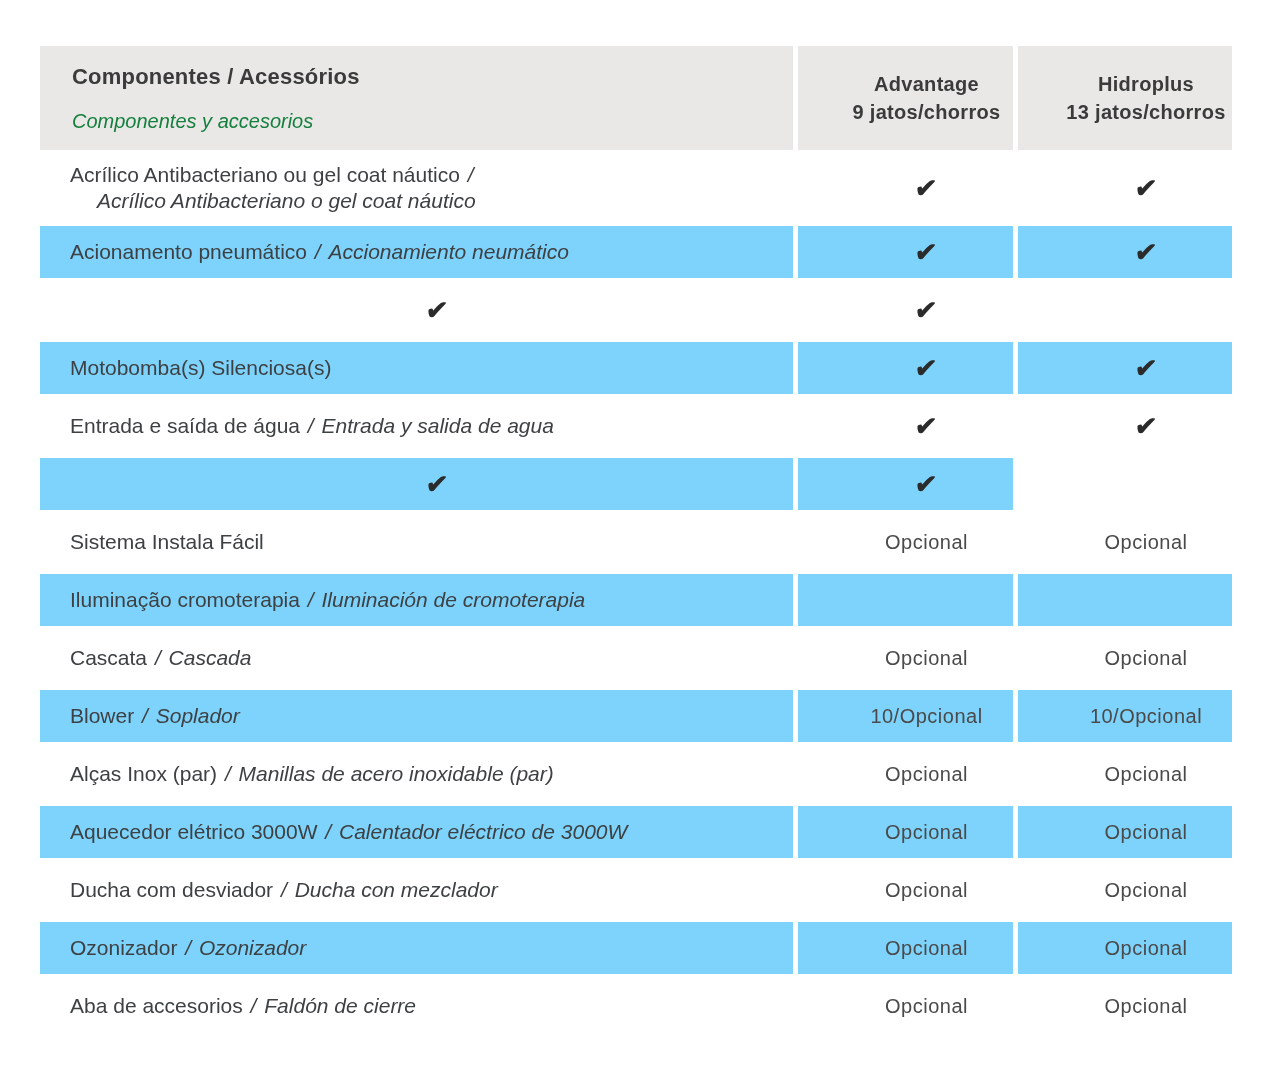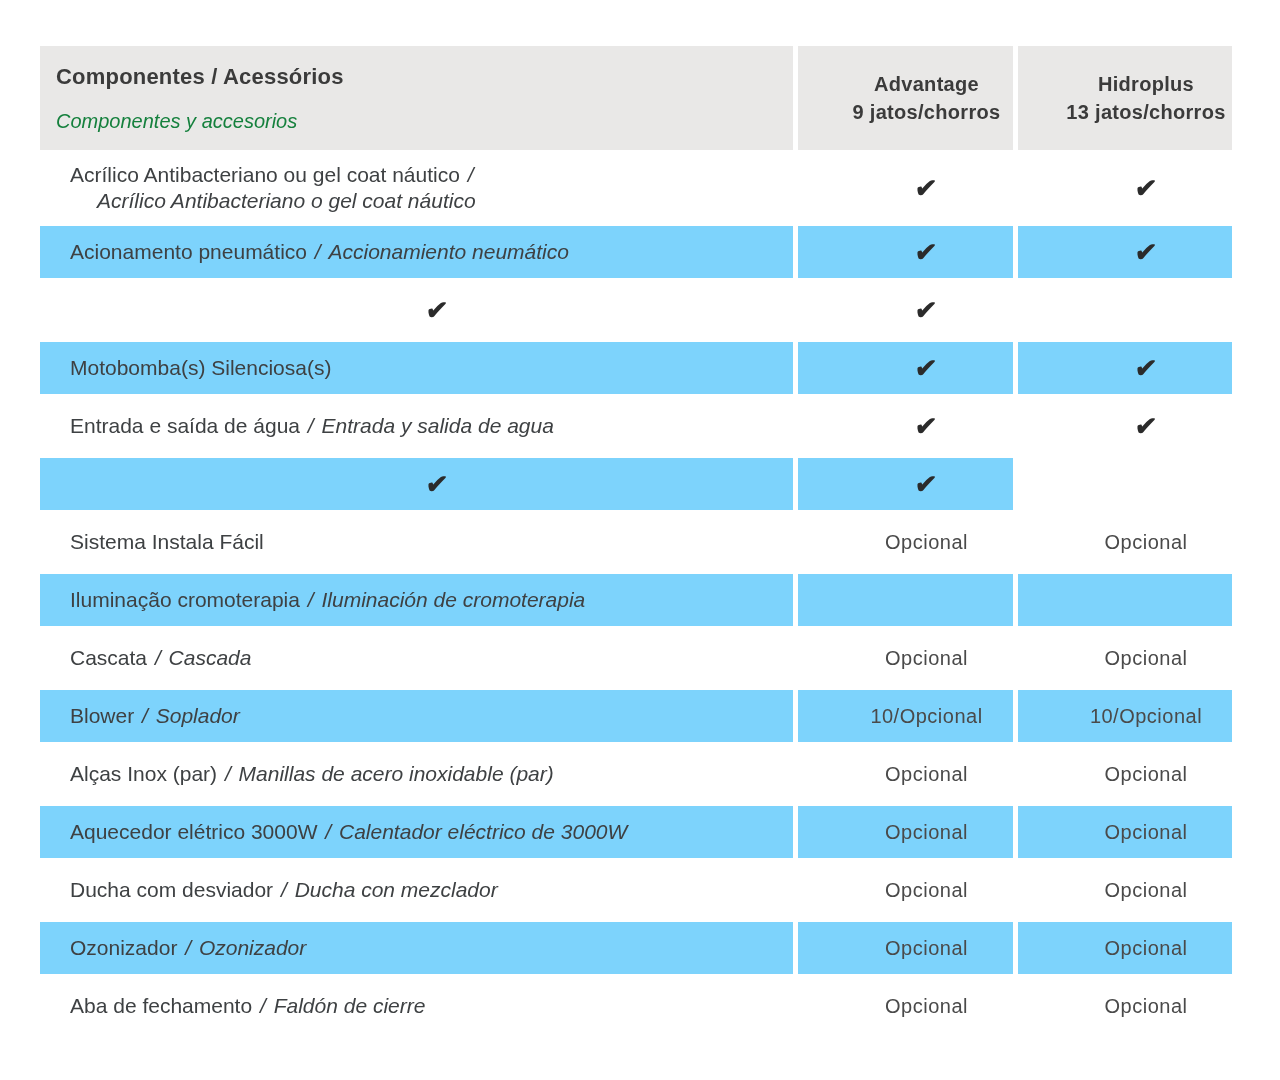--- a/index.html
+++ b/index.html
@@ -31,21 +31,21 @@
   }
   
   .header-row .cell {
     background: #e9e8e7;
     height: 104px;
   }
   .label-head-cell {
     flex-direction: column;
     align-items: flex-start;
     justify-content: center;
-    padding-left: 16px;
+    padding-left: 32px;
   }
   .head-title {
     font-size: 22px;
     font-weight: 700;
     color: #3b3b3b;
     letter-spacing: 0.2px;
   }
   .head-subtitle {
     font-size: 20px;
     font-style: italic;
@@ -267,21 +267,21 @@
     <div class="cell value-cell">
           <span>Opcional</span>
         </div>
     <div class="cell value-cell">
           <span>Opcional</span>
         </div>
   </div>
 
   <div class="grid-row body-row">
     <div class="cell label-cell">
-          <div><span class="label-pt">Aba de fechamento</span><span class="label-sep"> / </span><span class="label-es">Faldón de cierre</span></div>
+          <div><span class="label-pt">Aba de accesorios</span><span class="label-sep"> / </span><span class="label-es">Faldón de cierre</span></div>
         </div>
     <div class="cell value-cell">
           <span>Opcional</span>
         </div>
     <div class="cell value-cell">
           <span>Opcional</span>
         </div>
   </div>
 </div>
 

